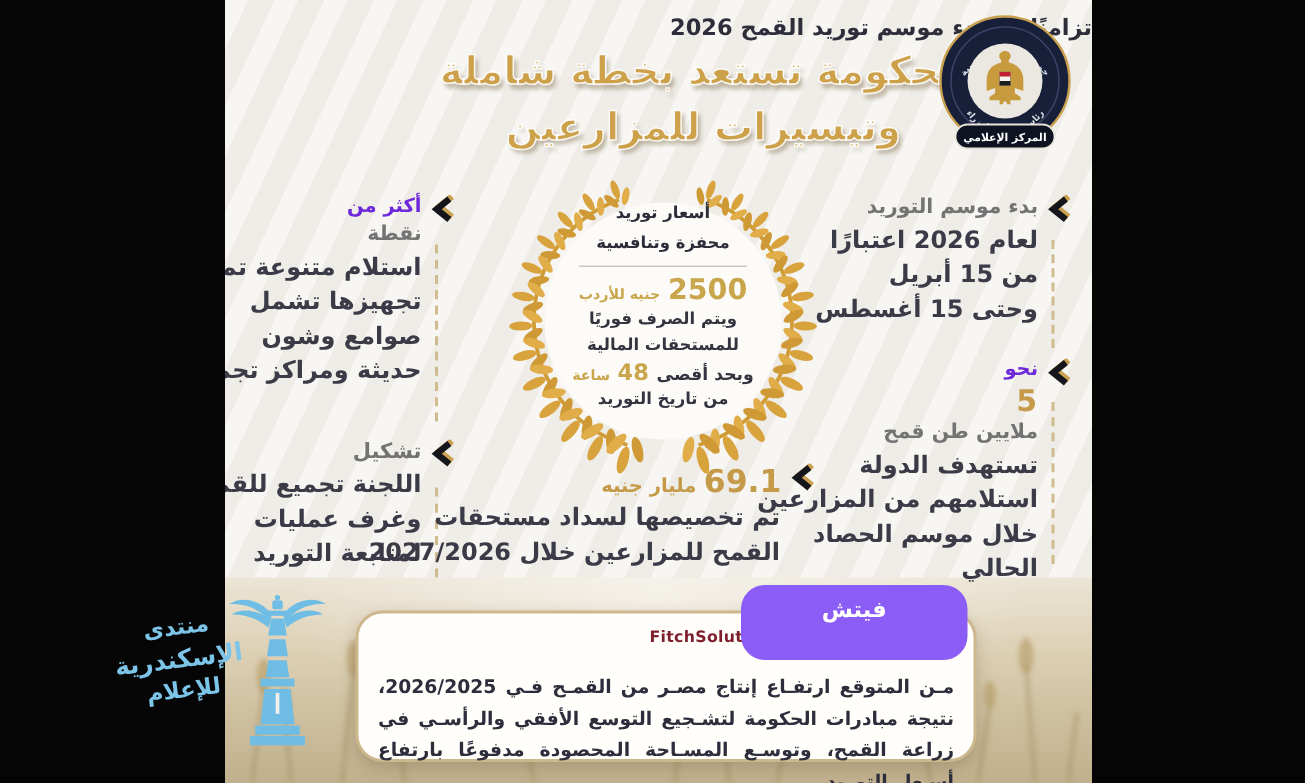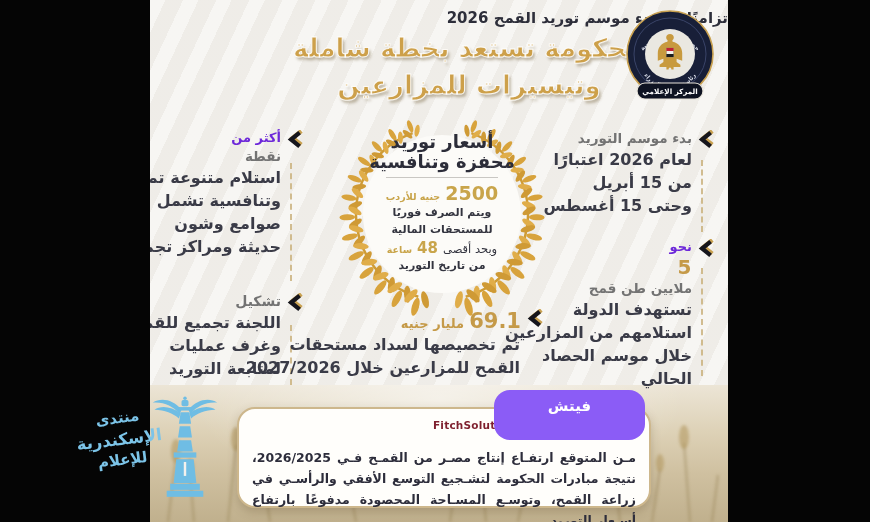--- a/index.html
+++ b/index.html
@@ -23,26 +23,26 @@
   .marker{flex:0 0 17px;width:17px;height:19px;margin-top:1px;}
   .content{display:flex;flex-direction:column;}
   .prefix{font-size:13px;font-weight:bold;color:#6d28d9;line-height:18px;white-space:nowrap;}
   .gold-h{font-size:13.5px;font-weight:bold;color:#737373;line-height:19px;white-space:nowrap;}
   .num-lg{font-size:21px;font-weight:bold;color:#c59a48;line-height:23px;letter-spacing:.5px;}
   .line{font-size:16px;font-weight:bold;color:#3a3b47;line-height:23px;white-space:nowrap;}
   .dash{position:absolute;border-right:2px dashed #cbb37f;width:0;opacity:.85;z-index:1;}
   
   .wreath{position:absolute;left:170px;top:110px;width:244px;height:208px;z-index:1;}
   .badge-text{position:absolute;left:192px;top:132px;width:200px;text-align:center;direction:rtl;z-index:2;}
-  .w-t1{font-size:18px;font-weight:bold;color:#2c2d39;line-height:20px;}
+  .w-t1{font-size:11px;font-weight:bold;color:#2c2d39;line-height:20px;}
   .w-div{width:112px;height:1px;background:#c9c7c3;margin:5px auto 4px auto;}
   .w-price .pv{font-size:19px;font-weight:bold;color:#c9a54b;}
   .w-price .pu{font-size:9.5px;font-weight:bold;color:#c9a54b;}
   .w-line{font-size:11px;font-weight:bold;color:#33343f;line-height:17px;}
-  .w-max .mp{font-size:11.5px;font-weight:normal;color:#33343f;}
+  .w-max .mp{font-size:11.5px;font-weight:bold;color:#33343f;}
   .w-max .mv{font-size:15px;font-weight:bold;color:#c9a54b;}
   .w-max .mu{font-size:9.5px;font-weight:bold;color:#c9a54b;}
   .alloc-head{display:flex;gap:5px;direction:rtl;align-items:baseline;}
   .alloc-num{font-size:21px;font-weight:bold;color:#c59a48;}
   .alloc-unit{font-size:13px;font-weight:bold;color:#c59a48;}
   .alloc-lines{margin-right:23px;}
   
   .photo-band{position:absolute;left:0;top:385px;width:578px;height:137px;z-index:2;
       background:linear-gradient(180deg,#ece5d6 0%,#ddd1b6 35%,#cfc0a0 65%,#c0b08d 100%);}
   .photo-band .haze{position:absolute;inset:0;
@@ -167,21 +167,21 @@
     <span class="marker">
       <svg width="17" height="19" viewBox="0 0 20 22">
         <path d="M16 3 L6 11 L16 19" fill="none" stroke="#c9a150" stroke-width="5" transform="translate(2,-2)"></path>
         <path d="M16 3 L6 11 L16 19" fill="none" stroke="#15151c" stroke-width="5"></path>
       </svg>
     </span>
     <div class="content">
       <div class="prefix">أكثر من</div>
       <div class="gold-h">نقطة</div>
       <div class="line">استلام متنوعة تم</div>
-      <div class="line">وتنافسية تشمل</div>
+      <div class="line">تجهيزها تشمل</div>
       <div class="line">صوامع وشون</div>
       <div class="line">حديثة ومراكز تجميع</div>
     </div>
   </div>
 
   <div class="info-item" style="right:425px;top:292px;">
     <span class="marker">
       <svg width="17" height="19" viewBox="0 0 20 22">
         <path d="M16 3 L6 11 L16 19" fill="none" stroke="#c9a150" stroke-width="5" transform="translate(2,-2)"></path>
         <path d="M16 3 L6 11 L16 19" fill="none" stroke="#15151c" stroke-width="5"></path>

